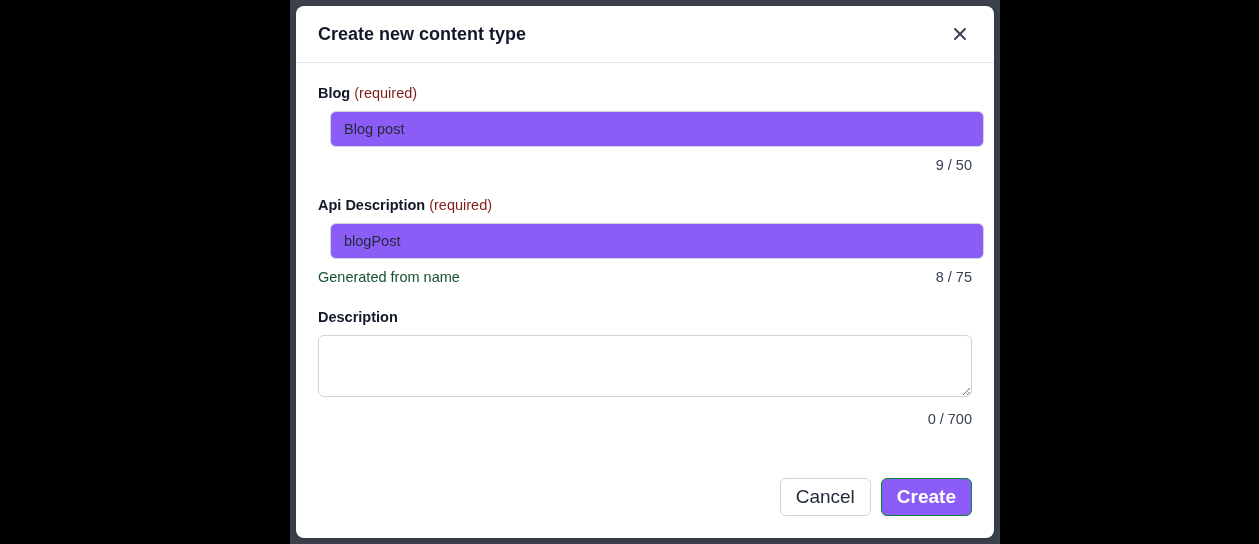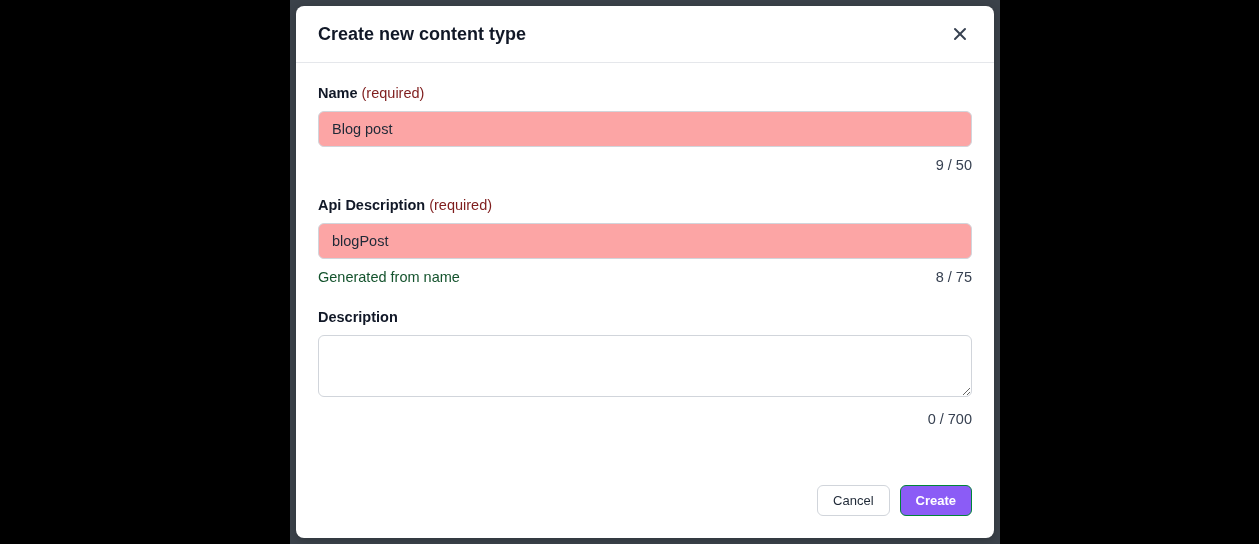--- a/index.html
+++ b/index.html
@@ -92,22 +92,23 @@
       font-weight: 400;
       color: #7f1d1d;
     }
     .text-input {
       width: 100%;
       padding: 9px 13px;
       font-size: 14.5px;
       color: #1f2937;
       border: 1px solid #d1d5db;
       border-radius: 6px;
-      background: #fca5a5;
+      background: #8b5cf6;
       font-family: inherit;
+      margin-left: 12px;
     }
     .textarea-input {
       width: 100%;
       padding: 9px 13px;
       font-size: 14.5px;
       color: #1f2937;
       border: 1px solid #d1d5db;
       border-radius: 6px;
       background: #ffffff;
       font-family: inherit;
@@ -131,21 +132,21 @@
       margin-left: auto;
     }
     .modal-footer {
       display: flex;
       justify-content: flex-end;
       gap: 10px;
       padding: 8px 22px 22px 22px;
     }
     .btn {
       padding: 7px 15px;
-      font-size: 13px;
+      font-size: 19px;
       font-weight: 500;
       border-radius: 6px;
       cursor: pointer;
       font-family: inherit;
     }
     .btn-secondary {
       background: #ffffff;
       color: #1f2937;
       border: 1px solid #d1d5db;
     }
@@ -169,21 +170,21 @@
           <line x1="3" y1="3" x2="13" y2="13"></line>
           <line x1="13" y1="3" x2="3" y2="13"></line>
         </svg>
       </button>
     </div>
 
     <div class="modal-body">
 
       <div class="field-group">
         <label class="field-label">
-          <span>Name</span>
+          <span>Blog</span>
           <span class="required">(required)</span>
         </label>
         <input type="text" class="text-input" value="Blog post" style="">
         <div class="field-meta">
           <span class="counter">9 / 50</span>
         </div>
       </div>
 
       <div class="field-group">
         <label class="field-label">

